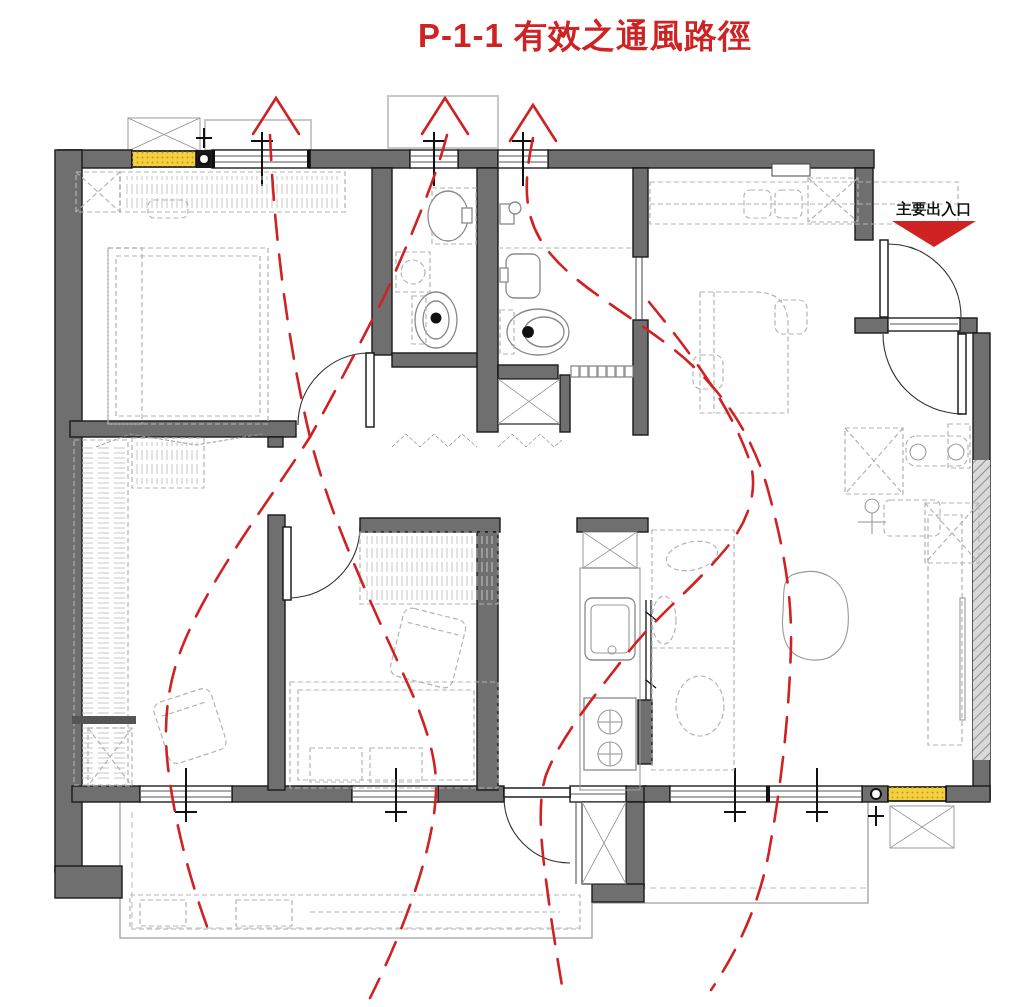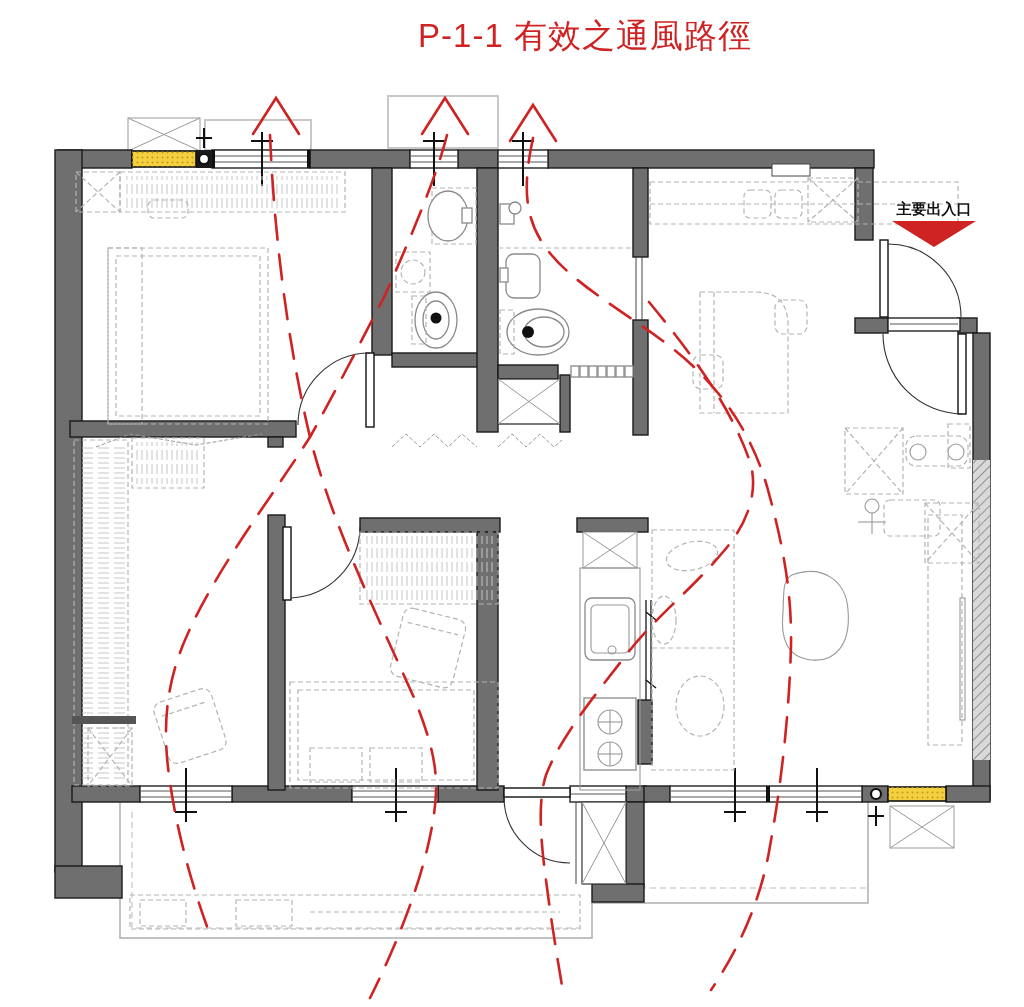--- a/index.html
+++ b/index.html
@@ -2,21 +2,21 @@
 <html style="--accent-red: #cf2323; --wall-gray: #6f6f6f; --sill-yellow: #f4d03f; --furniture-gray: #b4b4b4; --fixture-gray: #8a8a8a; --balcony-gray: #aeaeae;"><head>
 <meta charset="utf-8">
 <style>
   :root{
     --accent-red:#cf2323; --wall-gray:#6f6f6f; --sill-yellow:#f4d03f;
     --furniture-gray:#b4b4b4; --fixture-gray:#8a8a8a; --balcony-gray:#aeaeae;
   }
   html,body{margin:0;padding:0;background:#fff;}
   body{width:1024px;height:1007px;position:relative;font-family:"Liberation Sans",sans-serif;overflow:hidden;}
   .page-title{position:absolute;top:14px;left:585px;transform:translateX(-50%);
-    font-size:33px;font-weight:400;color:var(--accent-red);white-space:nowrap;letter-spacing:1px;}
+    font-size:33px;font-weight:700;color:var(--accent-red);white-space:nowrap;letter-spacing:1px;}
   svg{position:absolute;top:0;left:0;}
   .wall{fill:var(--wall-gray);stroke:#1a1a1a;stroke-width:1.4;}
   .wall-dark{fill:#1a1a1a;}
   .winband{fill:#fff;stroke:#222;stroke-width:1.4;}
   .winline{stroke:#555;stroke-width:1;}
   .jamb{fill:#111;}
   .mark{stroke:#111;stroke-width:2;fill:none;}
   .doorleaf{fill:#fff;stroke:#111;stroke-width:1.4;}
   .doorarc{fill:none;stroke:#333;stroke-width:1.1;}
   .sill{fill:var(--sill-yellow);stroke:#111;stroke-width:1.6;}

